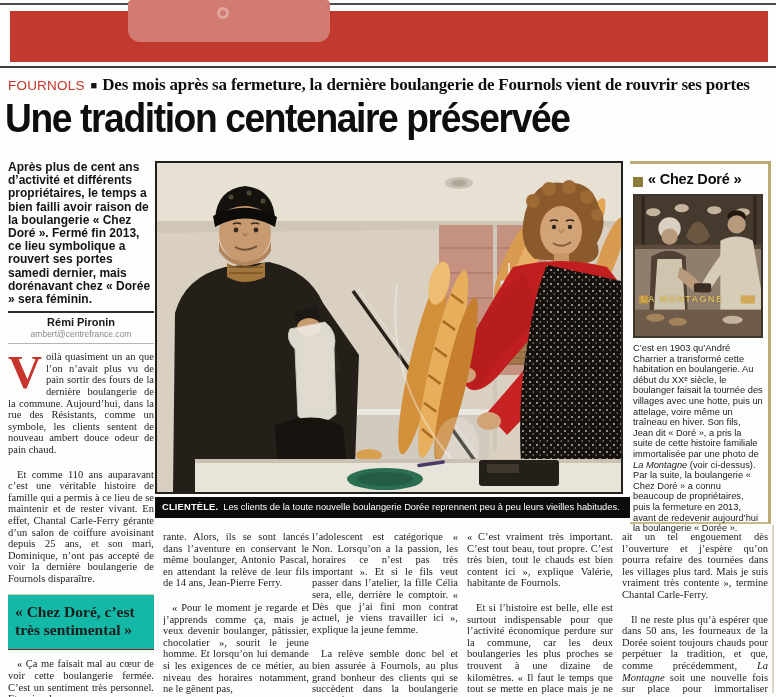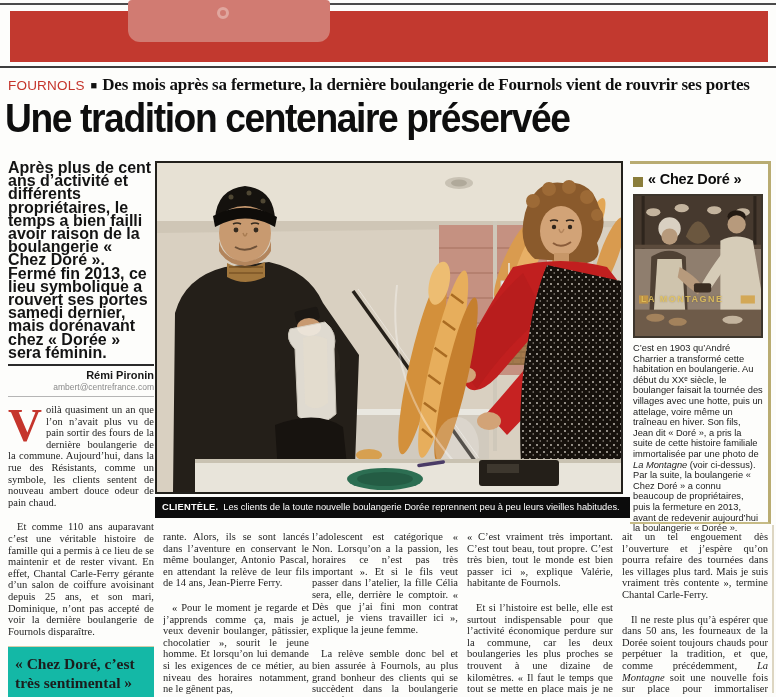--- a/index.html
+++ b/index.html
@@ -26,23 +26,23 @@
   .kicker { position:absolute; top:75px; left:8px; right:4px; white-space:nowrap; overflow:hidden; }
   .kicker-loc { color:#c5342b; font-weight:400; font-size:13.5px; letter-spacing:0.2px; }
   .kicker-sq { color:#111; font-size:11px; margin:0 5px 0 6px; vertical-align:1px; }
   .kicker-text { font-family:"Liberation Serif", serif; font-weight:700; font-size:17px;
     letter-spacing:-0.2px; color:#101010; }
   .headline { position:absolute; top:96px; left:5px; white-space:nowrap;
     font-weight:700; font-size:40px; letter-spacing:-1.5px; color:#0e0e0e;
     transform:scaleX(0.93); transform-origin:left top; }
   
   .col1 { position:absolute; left:8px; top:161px; width:146px; height:536px; overflow:hidden; }
-  .standfirst { font-weight:700; font-size:16px; line-height:13.2px; color:#141414; }
+  .standfirst { font-weight:700; font-size:12px; line-height:13.2px; color:#141414; }
   .byline-box { margin-top:5px; border-top:2px solid #2b2b2b; border-bottom:1px solid #b5b5b5;
-    text-align:right; padding:3px 0 4px; margin-bottom:7px; }
+    text-align:center; padding:3px 0 4px; margin-bottom:7px; }
   .byline-name { font-weight:700; font-size:11px; color:#171717; }
   .byline-email { font-size:8.5px; color:#8a8a8a; margin-top:1px; }
   .serif p, .serifp { font-family:"Liberation Serif", serif; font-size:10.5px; line-height:11.6px;
     text-align:justify; color:#1d1d1d; }
   .ind { text-indent:9px; }
   .dropcap { float:left; color:#c5352c; font-family:"Liberation Serif", serif;
     font-weight:700; font-size:47px; line-height:38px; padding:2px 4px 0 0; }
   .pullquote { margin:9px 0 8px; background:#14b8a6; border-top:1px solid #d6cda9;
     border-bottom:1px solid #7f1d1d; padding:8px 7px 9px;
     font-family:"Liberation Serif", serif; font-weight:700; font-size:15.5px;
@@ -277,21 +277,21 @@
 
   <div class="bcol serif c2">
     <p>rante. Alors, ils se sont lancés dans l’aventure en conservant le même boulanger, Antonio Pascal, en attendant la relève de leur fils de 14 ans, Jean-Pierre Ferry.</p>
     <p class="ind">« Pour le moment je regarde et j’apprends comme ça, mais je veux devenir boulanger, pâtissier, chocolatier », sourit le jeune homme. Et lorsqu’on lui demande si les exigences de ce métier, au niveau des horaires notamment, ne le gênent pas,</p>
   </div>
   <div class="bcol serif c3">
     <p>l’adolescent est catégorique « Non. Lorsqu’on a la passion, les horaires ce n’est pas très important ». Et si le fils veut passer dans l’atelier, la fille Célia sera, elle, derrière le comptoir. « Dès que j’ai fini mon contrat actuel, je viens travailler ici », explique la jeune femme.</p>
     <p class="ind">La relève semble donc bel et bien assurée à Fournols, au plus grand bonheur des clients qui se succèdent dans la boulangerie Dorée flambant neuve.</p>
   </div>
   <div class="bcol serif c4">
-    <p>« C’est vraiment très important. C’est tout beau, tout propre. C’est très bien, tout le monde est bien passer ici », explique Valérie, habitante de Fournols.</p>
+    <p>« C’est vraiment très important. C’est tout beau, tout propre. C’est très bien, tout le chauds est bien content ici », explique Valérie, habitante de Fournols.</p>
     <p class="ind">Et si l’histoire est belle, elle est surtout indispensable pour que l’activité économique perdure sur la commune, car les deux boulangeries les plus proches se trouvent à une dizaine de kilomètres. « Il faut le temps que tout se mette en place mais je ne m’attendais pas à ce qu’il y</p>
   </div>
   <div class="bcol serif c5">
     <p>ait un tel engouement dès l’ouverture et j’espère qu’on pourra refaire des tournées dans les villages plus tard. Mais je suis vraiment très contente », termine Chantal Carle-Ferry.</p>
     <p class="ind"><span>Il ne reste plus qu’à espérer que dans 50 ans, les fourneaux de la Dorée soient toujours chauds pour perpétuer la tradition, et que, comme précédemment, </span><span class="ital">La Montagne</span><span> soit une nouvelle fois sur place pour immortaliser l’instant.</span><span class="endmark">■</span></p>
   </div>
 
   <div class="page-edge"></div>
 </div>
 

